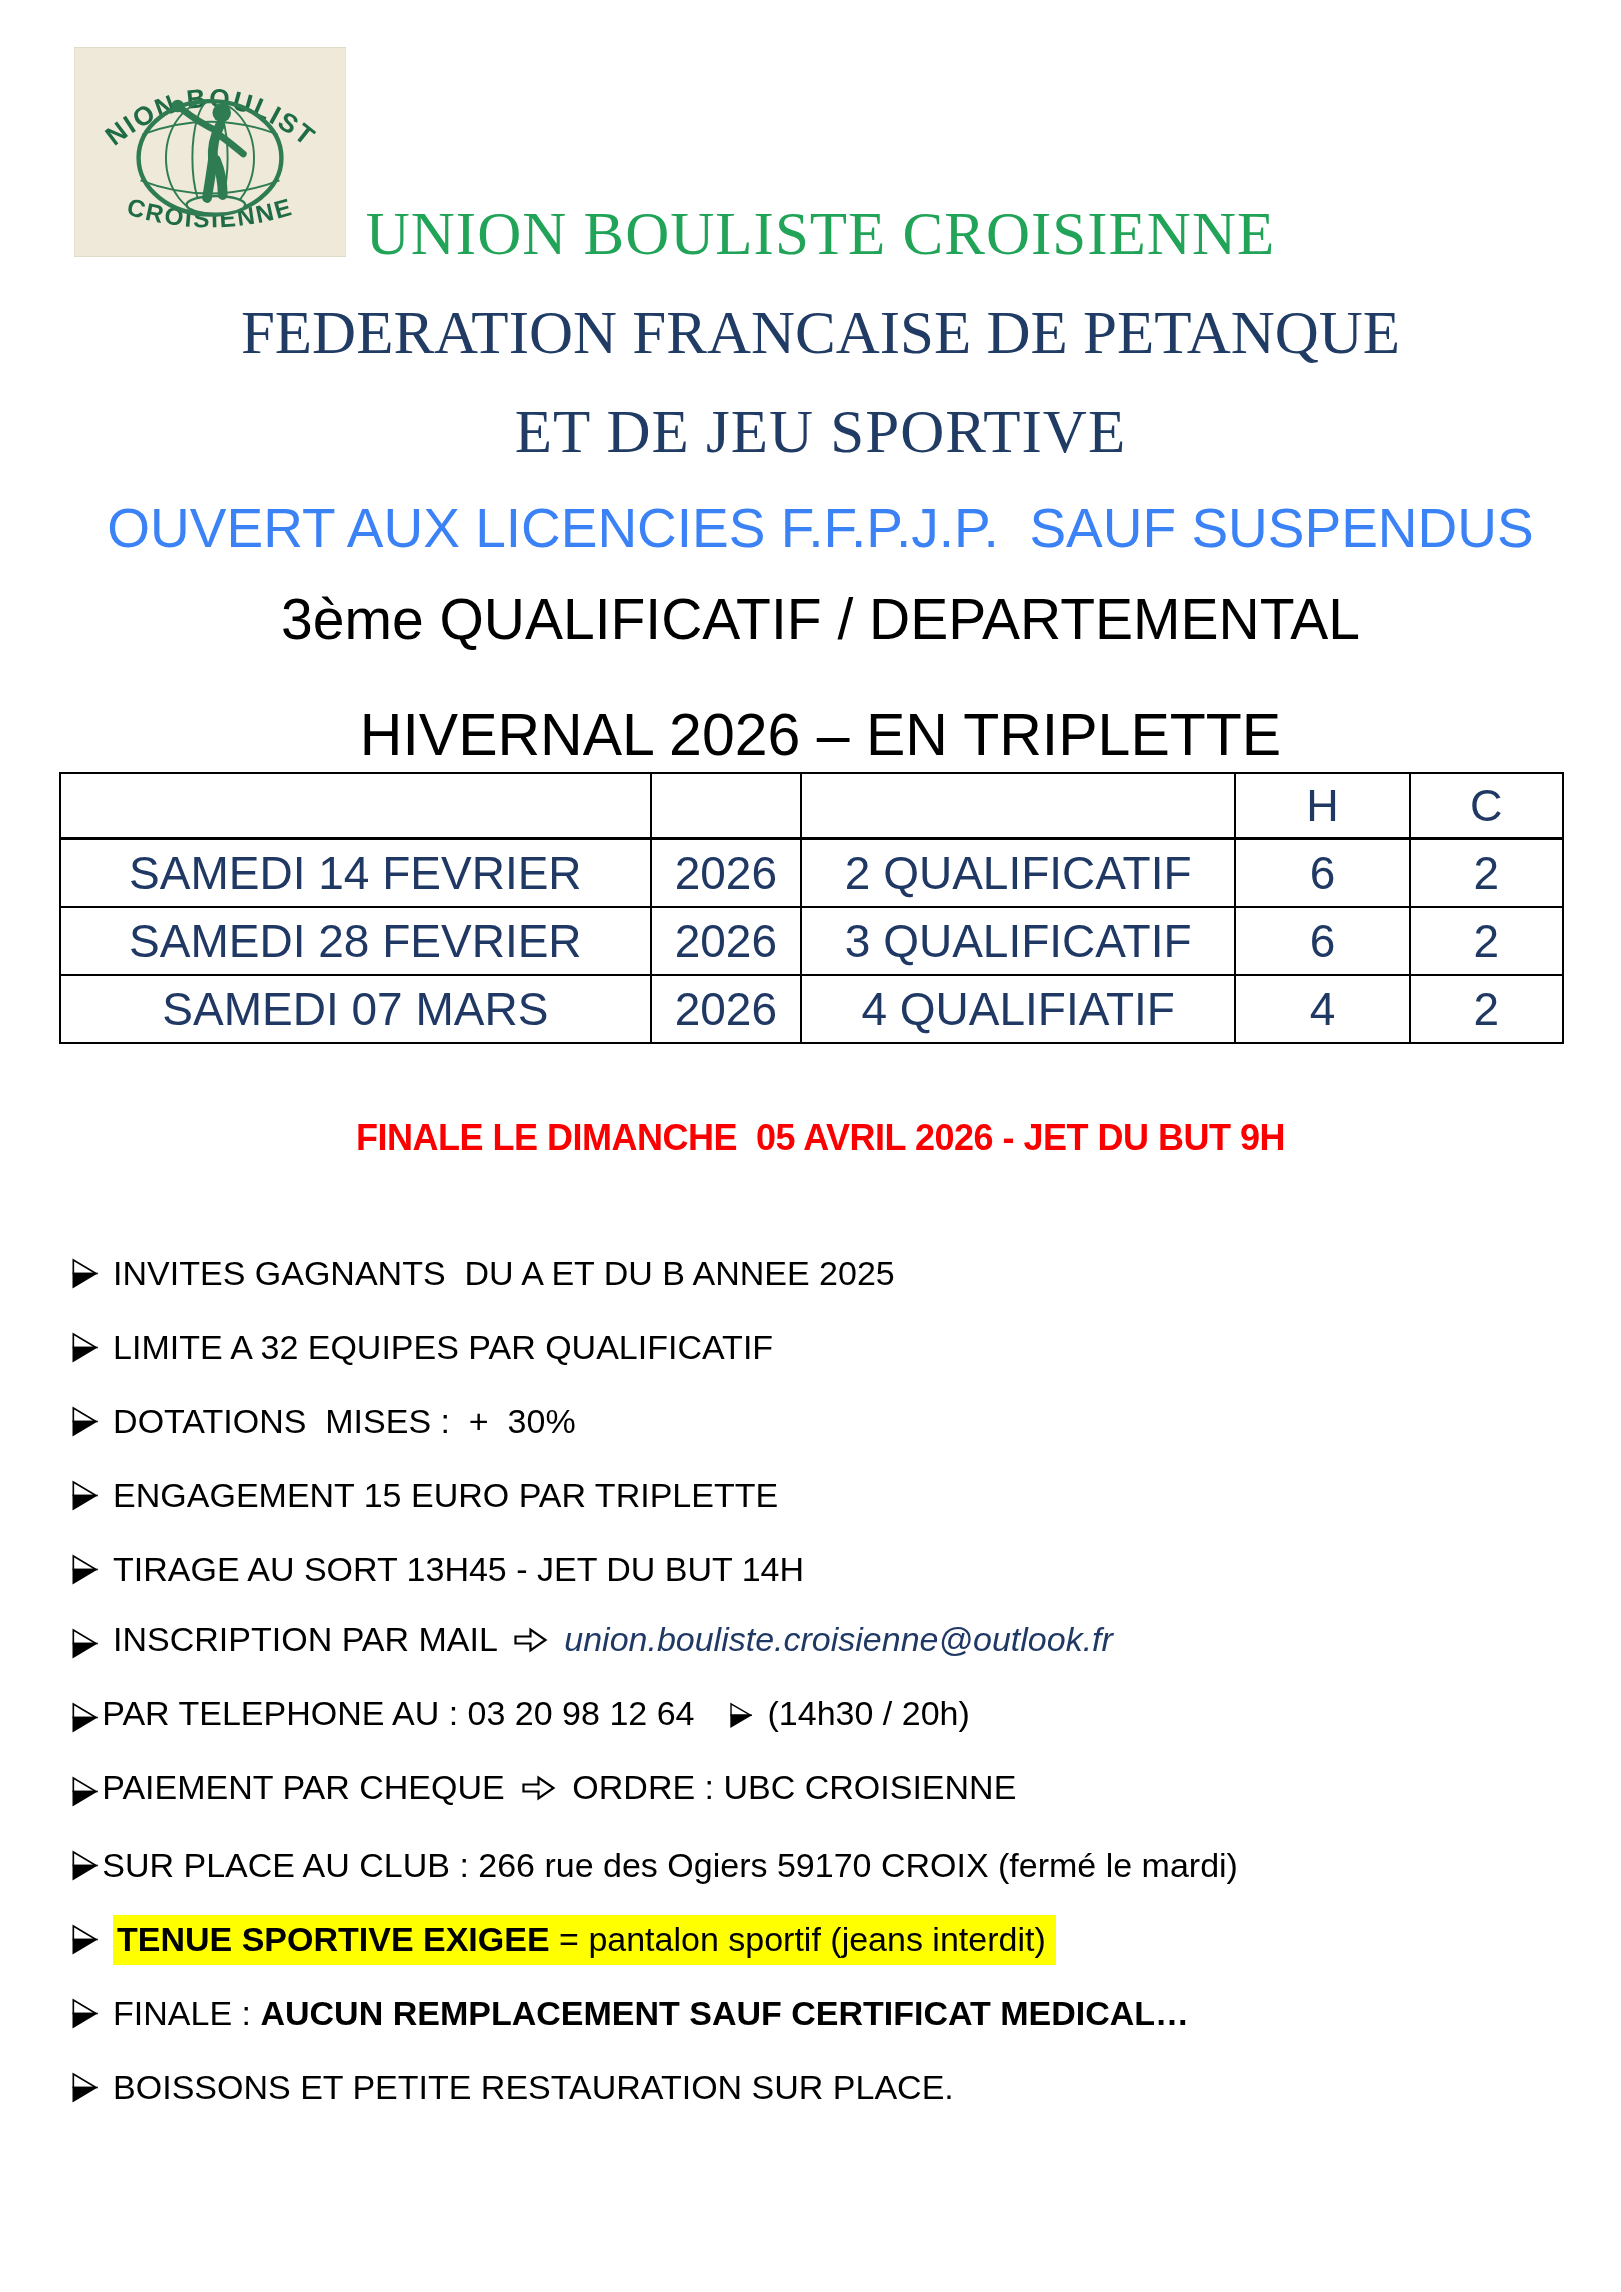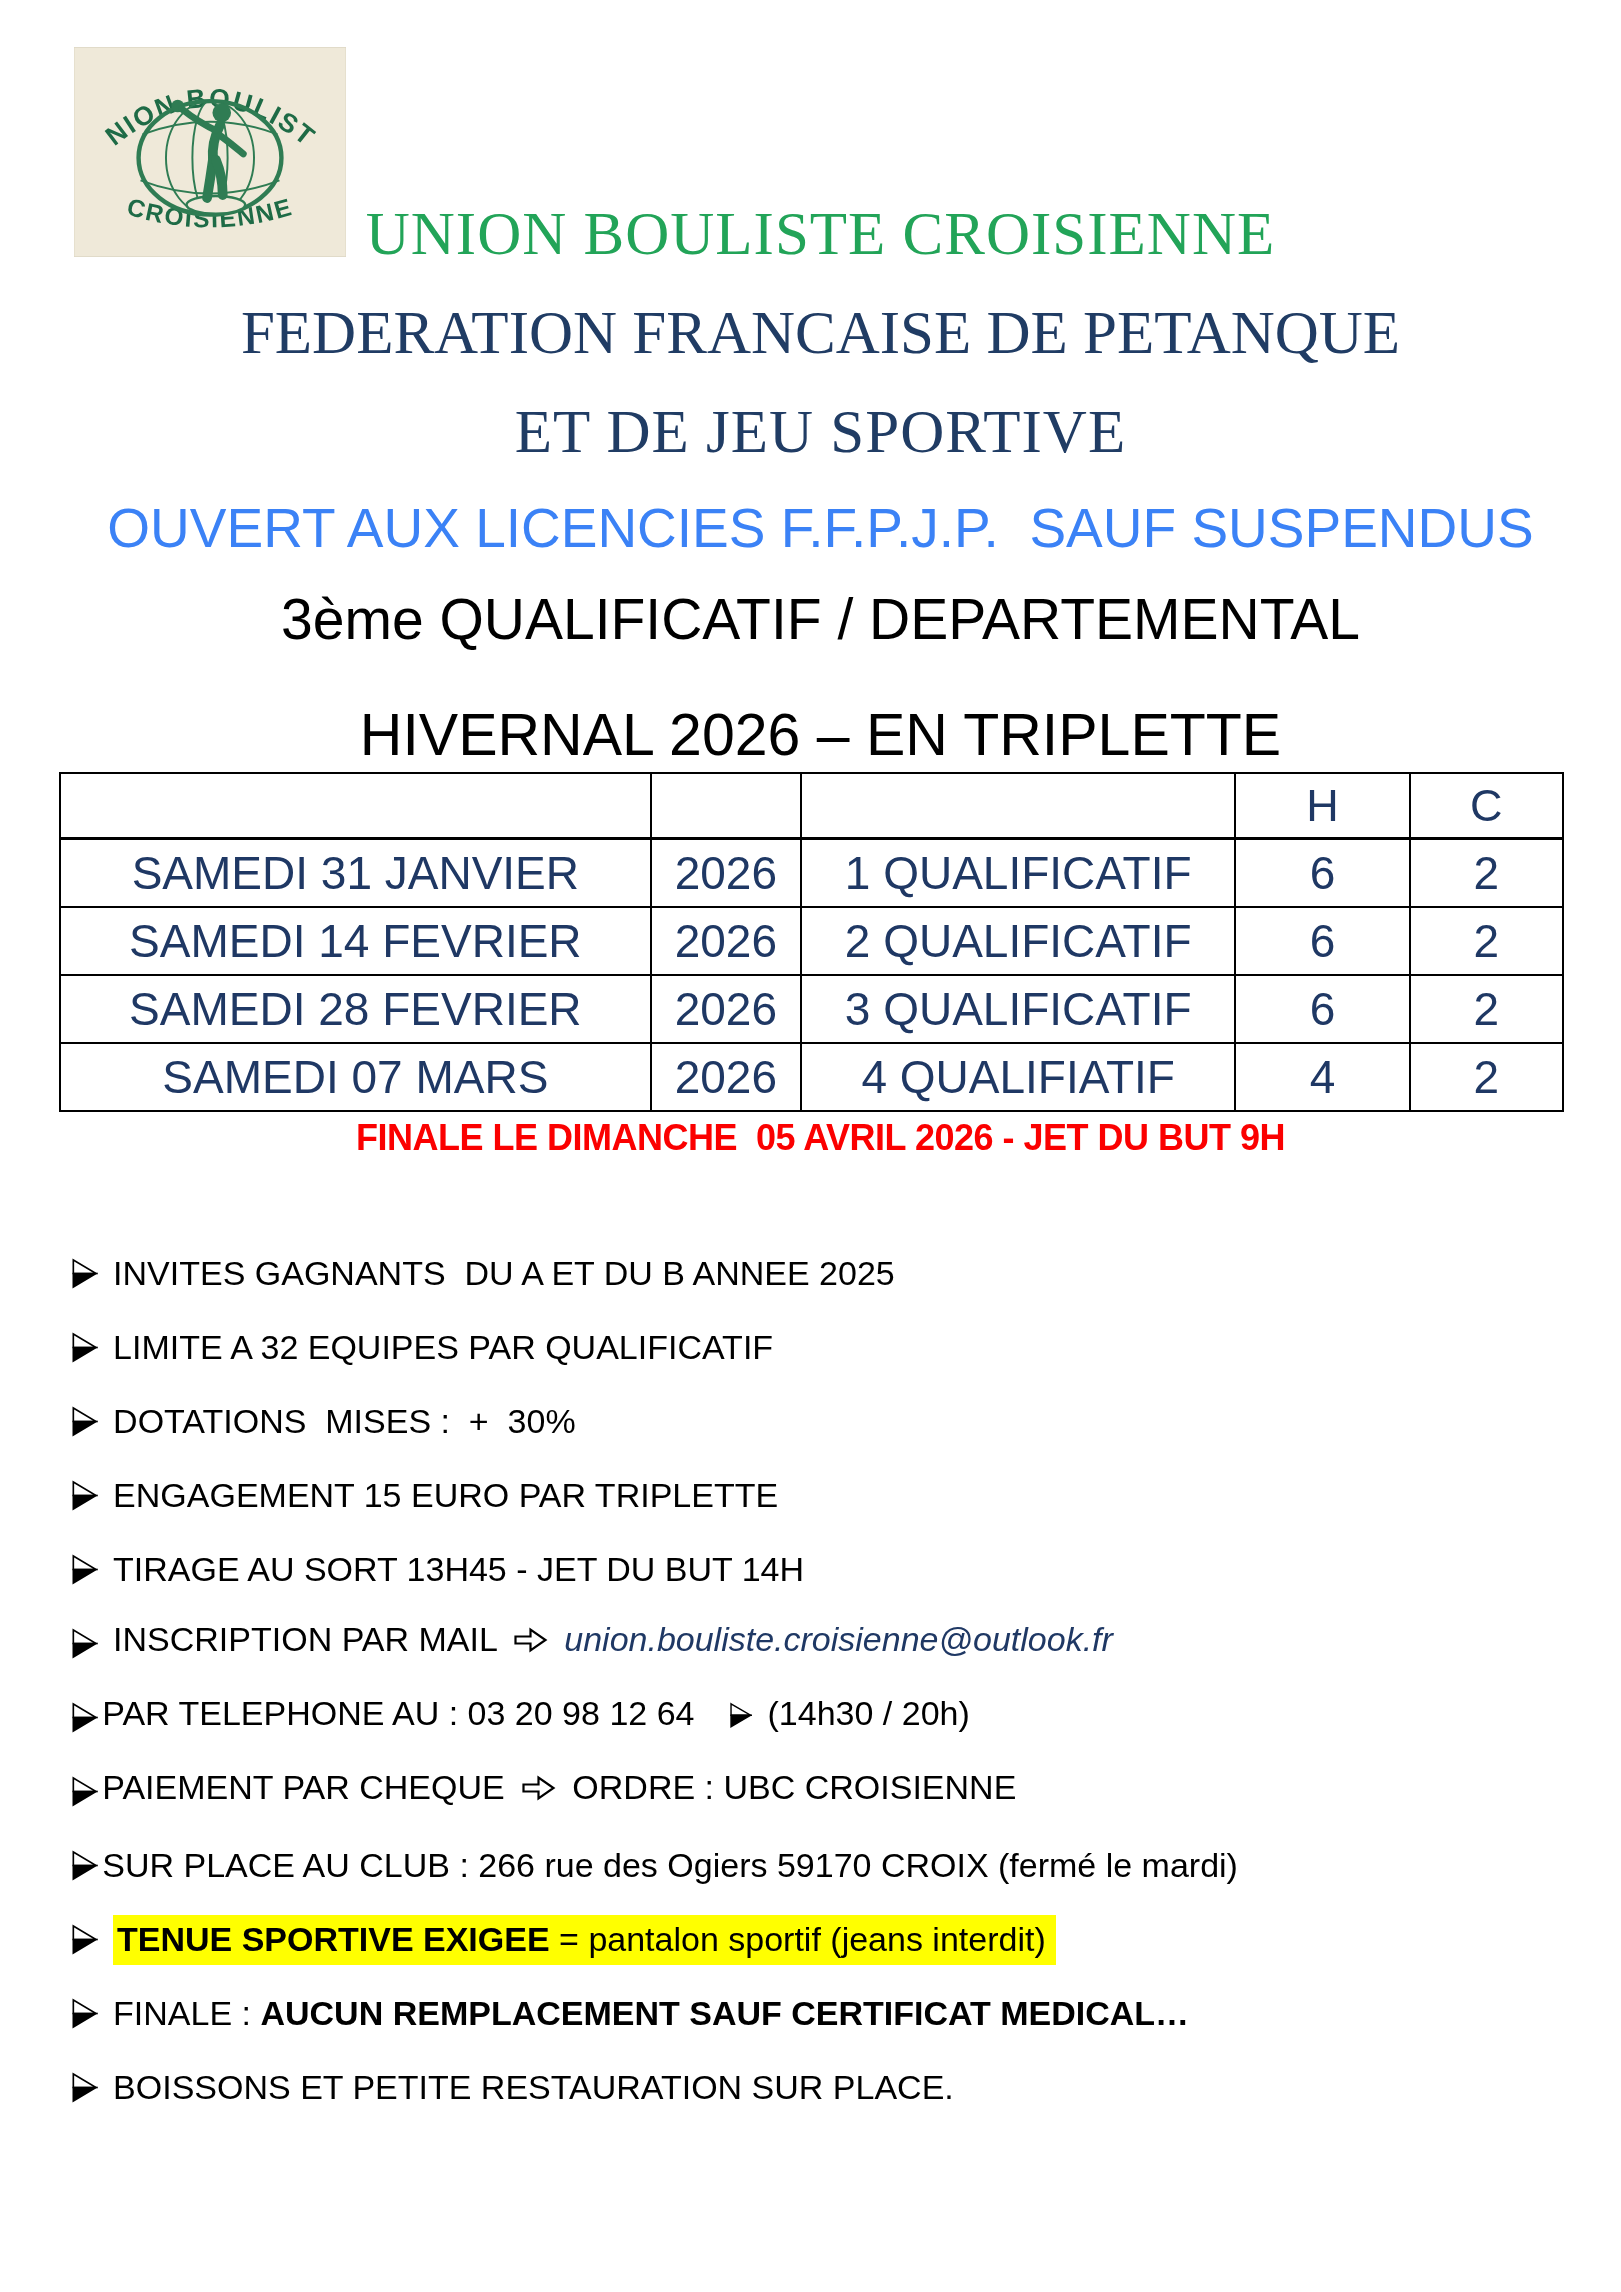--- a/index.html
+++ b/index.html
@@ -125,27 +125,20 @@
       </colgroup>
     <tbody>
         <tr class="hdr">
           <th></th>
           <th></th>
           <th></th>
           <th>H</th>
           <th>C</th>
         </tr>
         <tr class="body-row">
-          <td>SAMEDI 31 JANVIER</td>
-          <td>2026</td>
-          <td>1 QUALIFICATIF</td>
-          <td>6</td>
-          <td>2</td>
-        </tr>
-        <tr class="body-row">
           <td>SAMEDI 14 FEVRIER</td>
           <td>2026</td>
           <td>2 QUALIFICATIF</td>
           <td>6</td>
           <td>2</td>
         </tr>
         <tr class="body-row">
           <td>SAMEDI 28 FEVRIER</td>
           <td>2026</td>
           <td>3 QUALIFICATIF</td>

